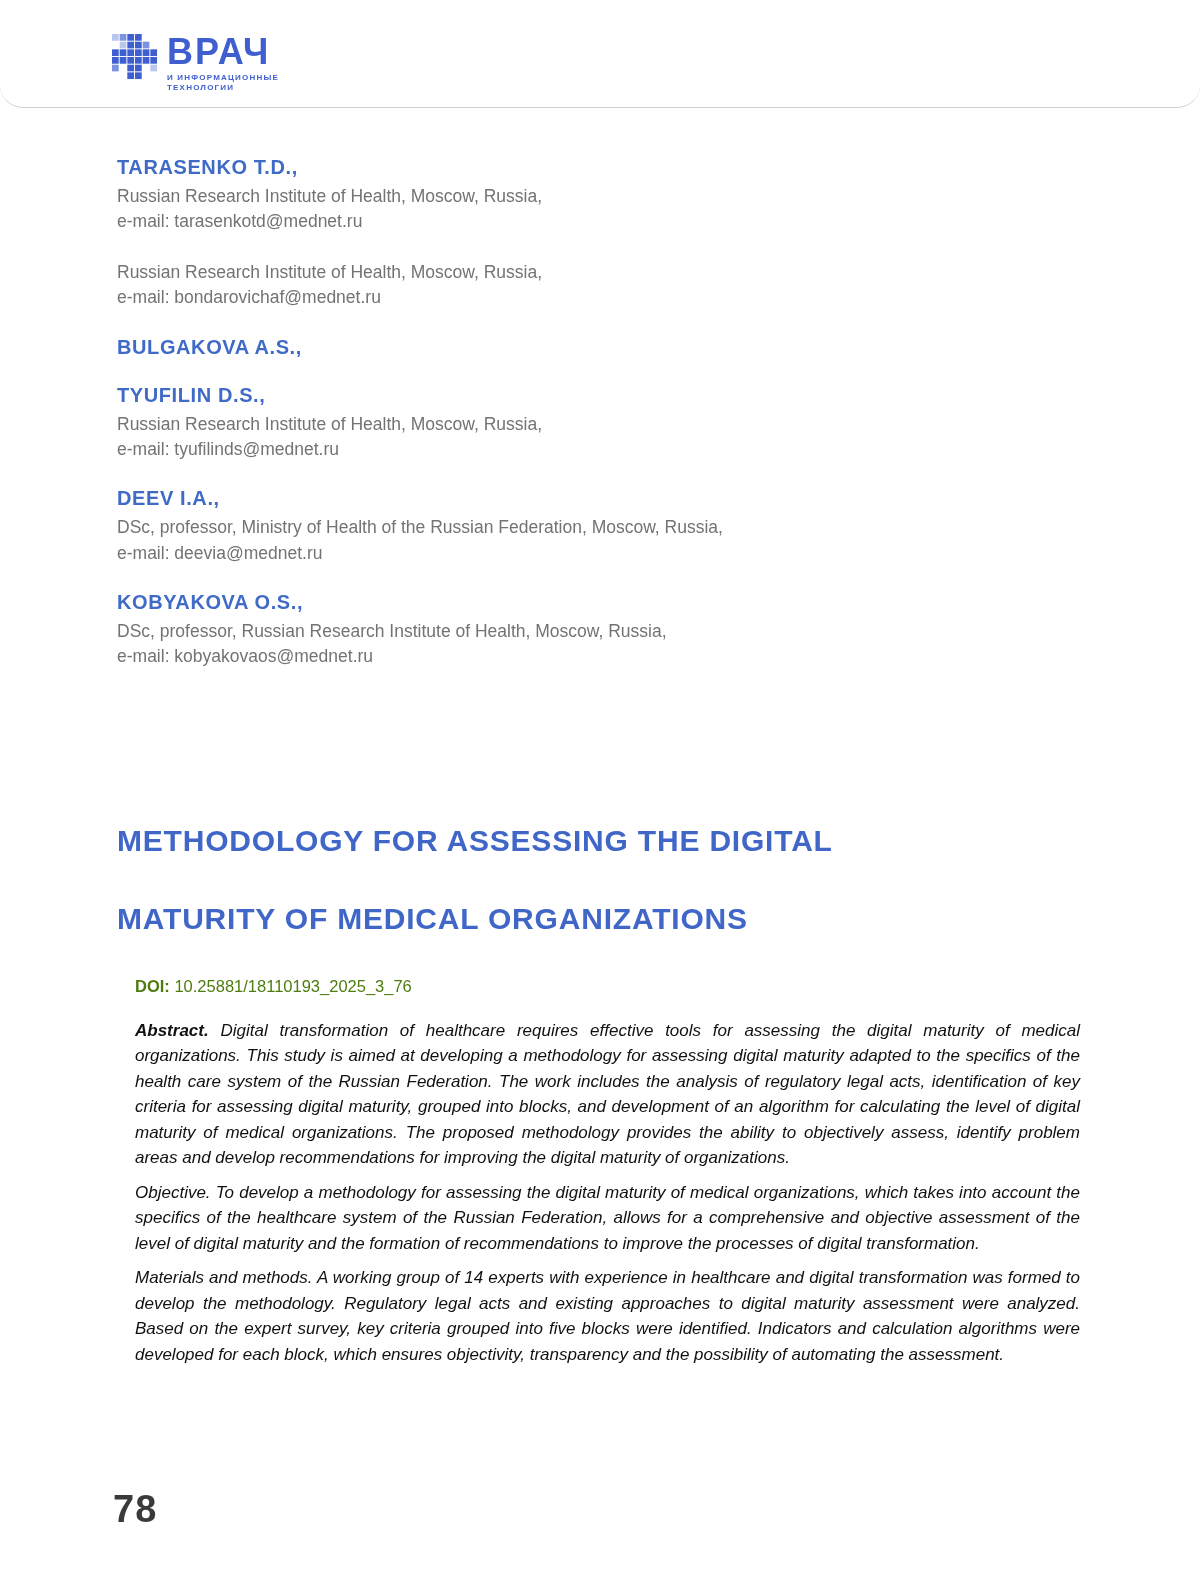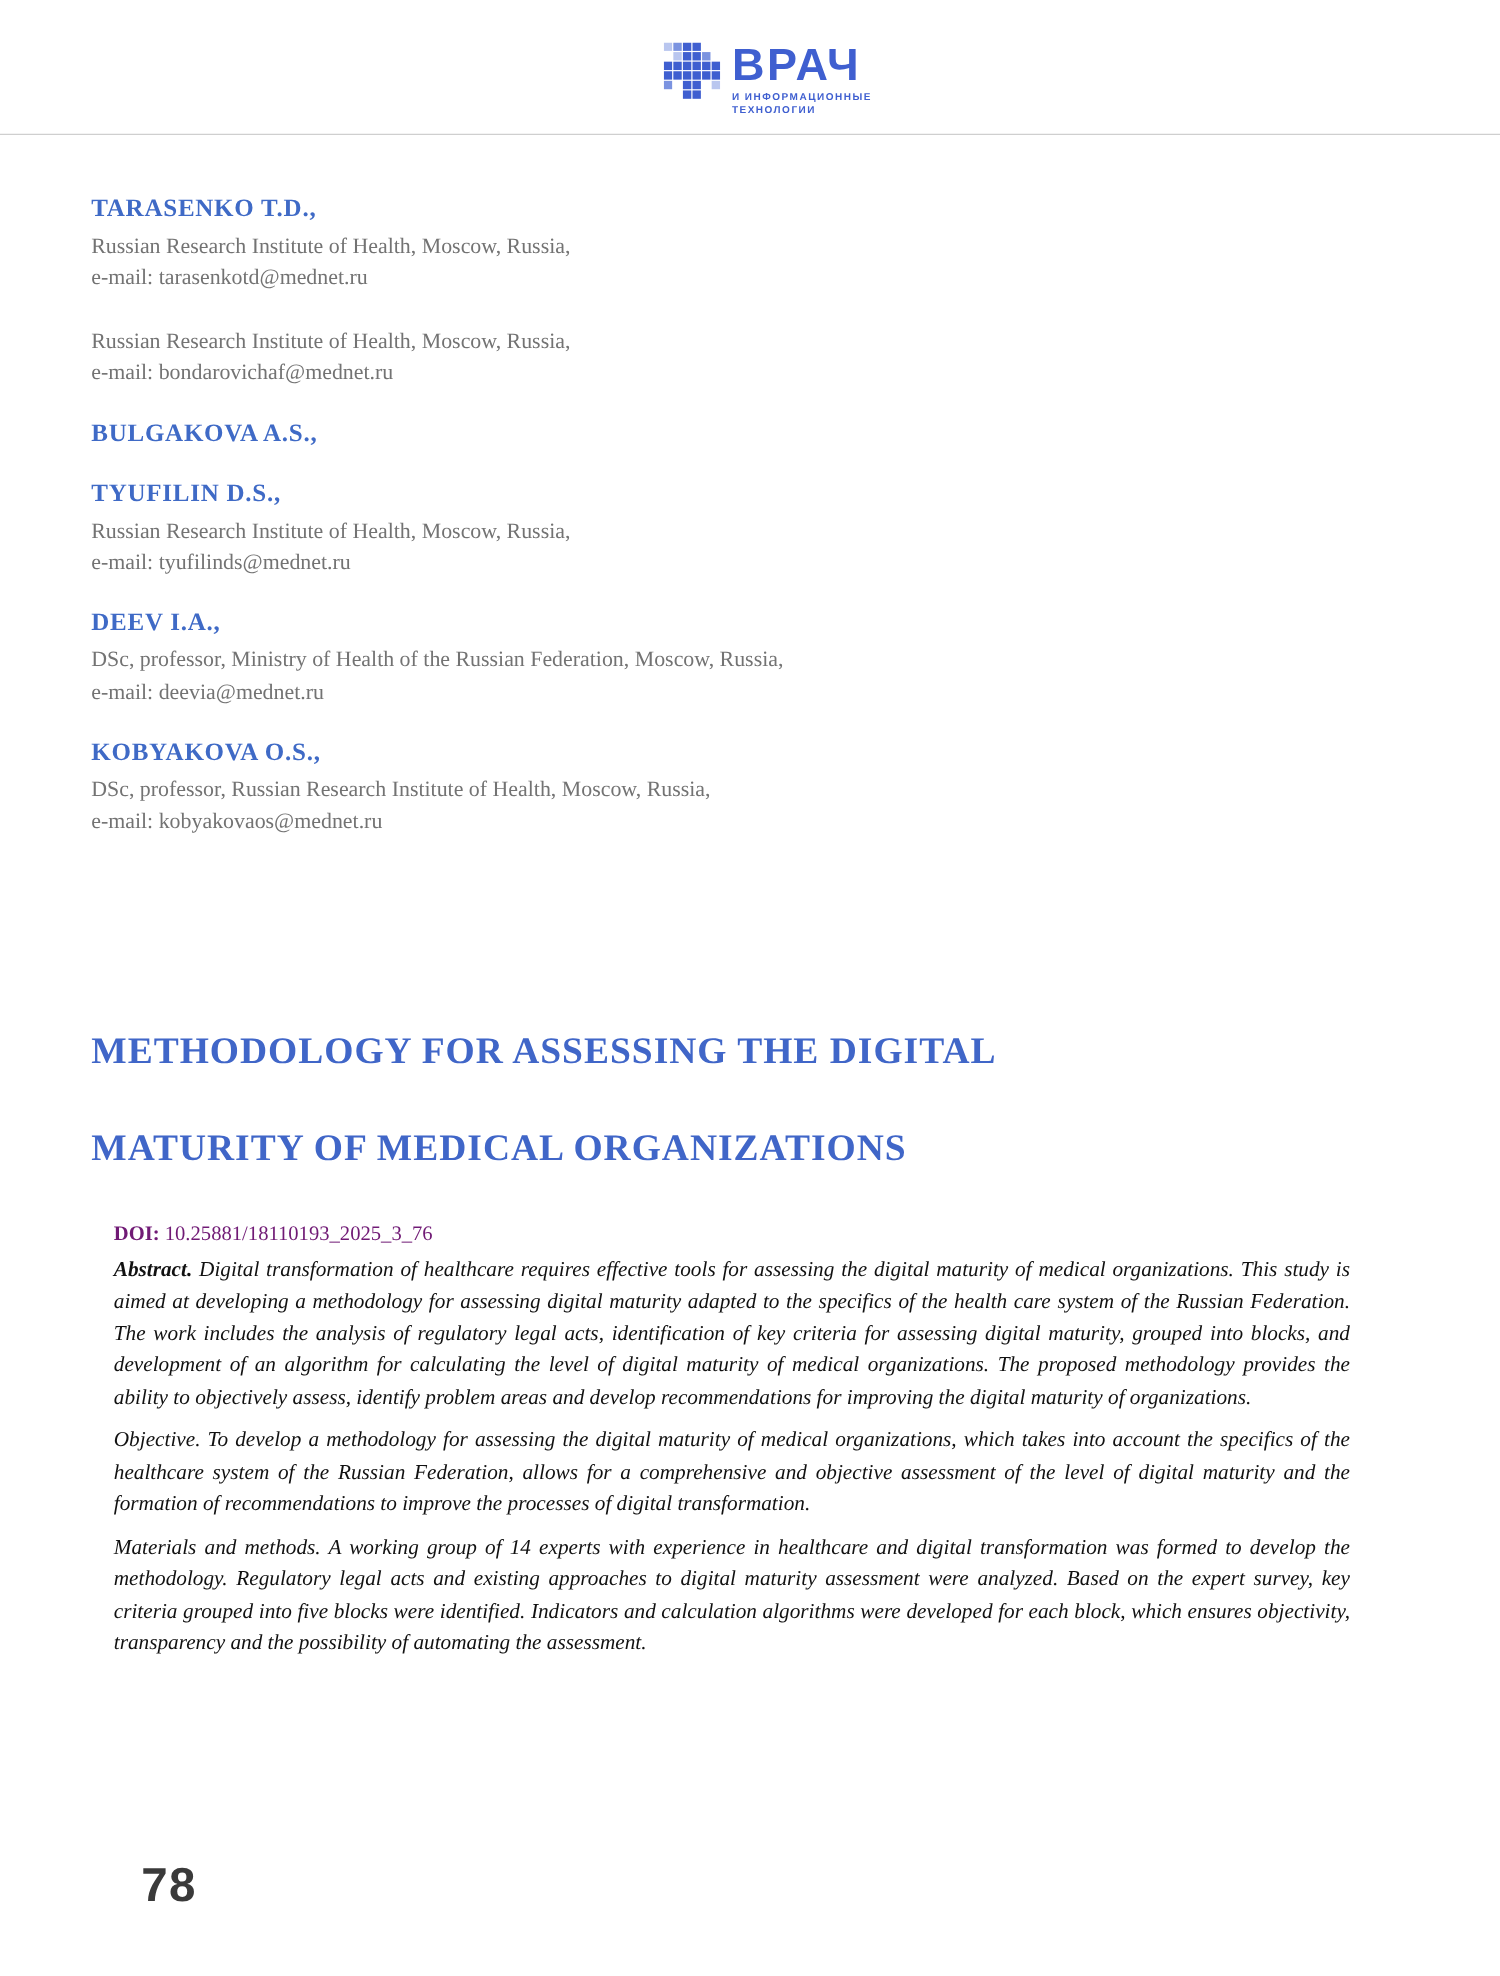--- a/index.html
+++ b/index.html
@@ -10,24 +10,25 @@
     background: #ffffff;
     font-family: "Liberation Sans", sans-serif;
     color: #1c1c1c;
     position: relative;
     overflow: hidden;
   }
 
   
   .header {
     display: flex;
-    justify-content: center;
+    justify-content: flex-start;
     align-items: flex-end;
     padding: 34px 84px 14px 112px;
     border-bottom: 1px solid #cfcfcf;
+    border-radius: 23px;
   }
   .logo { display: flex; align-items: flex-start; gap: 9px; }
   .logo-text-stack { display: flex; flex-direction: column; }
   .logo-title {
     font-size: 36px;
     font-weight: bold;
     color: #3f5fd0;
     letter-spacing: 2px;
     line-height: 1;
   }
@@ -41,21 +42,21 @@
   }
   .section-label {
     font-size: 20px;
     font-weight: bold;
     color: #46536f;
     letter-spacing: 0.4px;
     padding-bottom: 4px;
   }
 
   
-  .content { padding: 0 120px 0 73px; font-family: Liberation Serif, serif; }
+  .content { padding: 0 120px 0 117px; }
 
   .authors { margin-top: 48px; }
   .author-block { margin-bottom: 25px; }
   .author-name {
     font-size: 20px;
     font-weight: bold;
     color: #3f6ac6;
     letter-spacing: 0.6px;
     margin-bottom: 5px;
   }
@@ -71,21 +72,21 @@
     font-size: 30px;
     font-weight: bold;
     color: #4066c8;
     letter-spacing: 0.8px;
     line-height: 1.28;
   }
   .article-title span { display: block; margin-top: 40px; }
 
   
   .abstract-block { margin-top: 38px; padding-left: 18px; }
-  .doi-row { font-size: 16.5px; color: #701a75; margin-bottom: 6px; }
+  .doi-row { font-size: 16.5px; color: #4d7c0f; margin-bottom: 22px; }
   .doi-label { font-weight: bold; }
   .para {
     font-size: 17px;
     font-style: italic;
     line-height: 1.5;
     text-align: justify;
     color: #111111;
     margin: 0 0 9px 0;
   }
   .para .lead-bold { font-weight: bold; }

